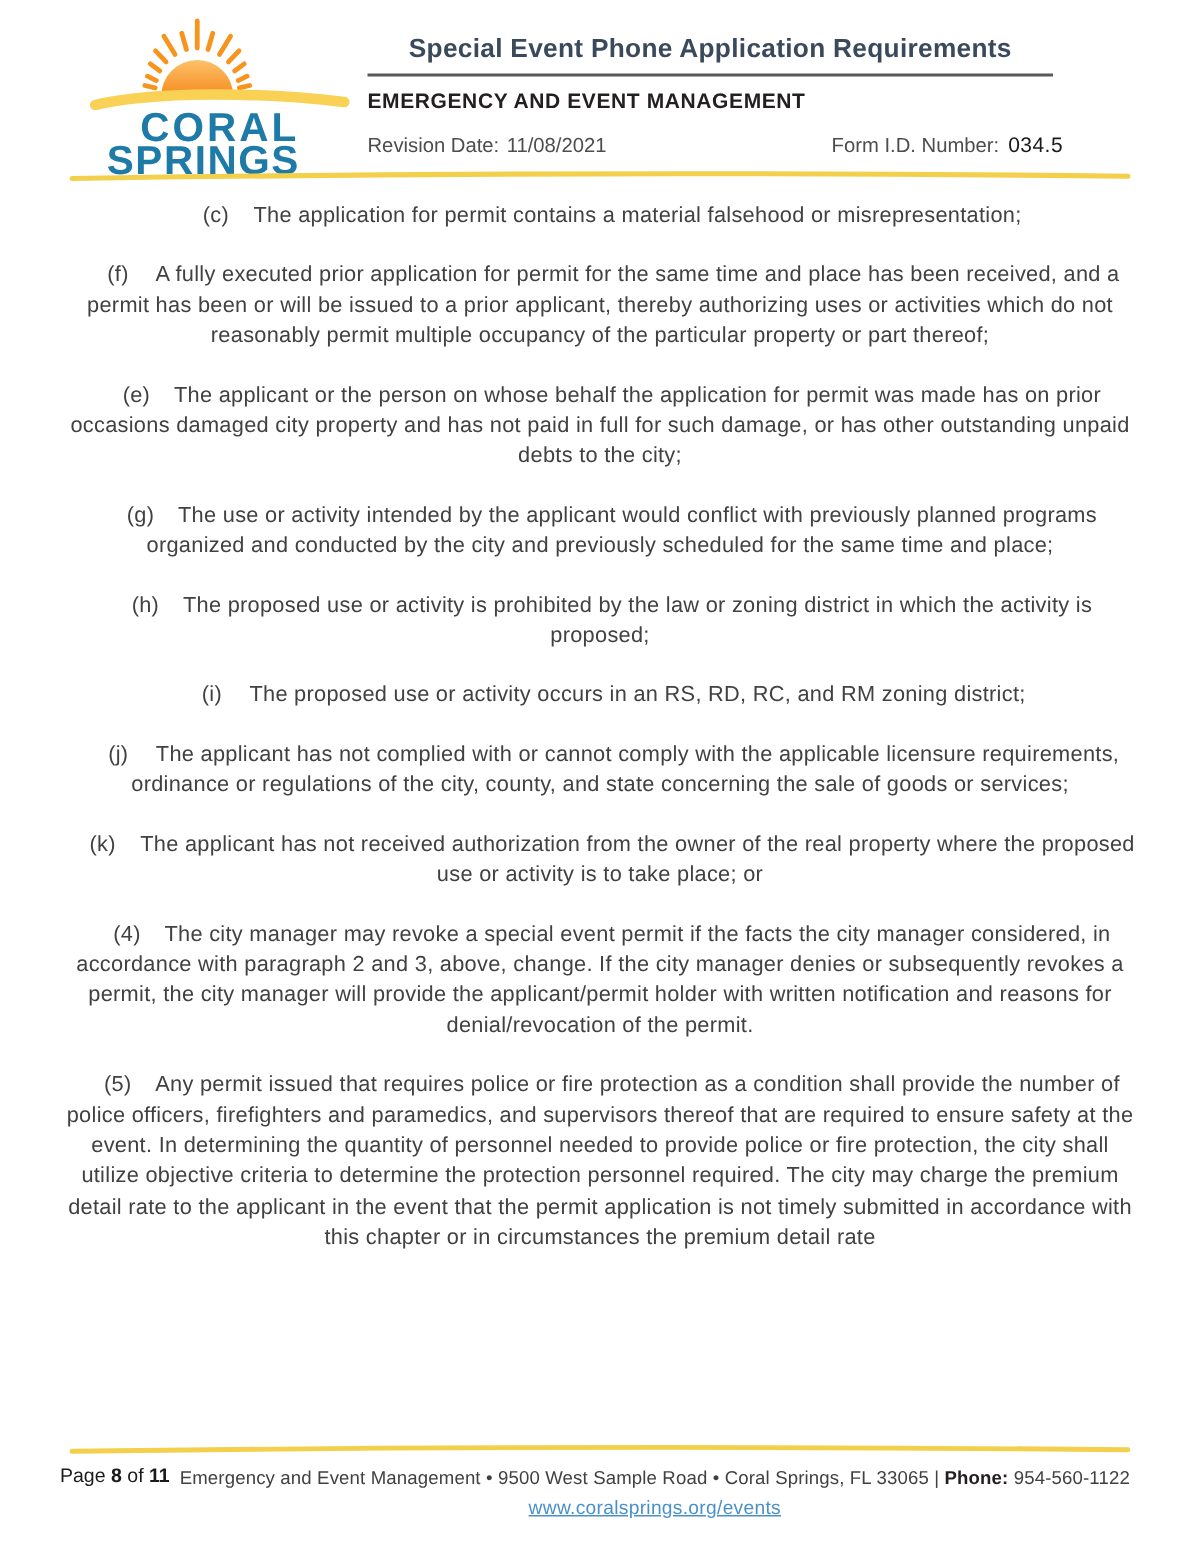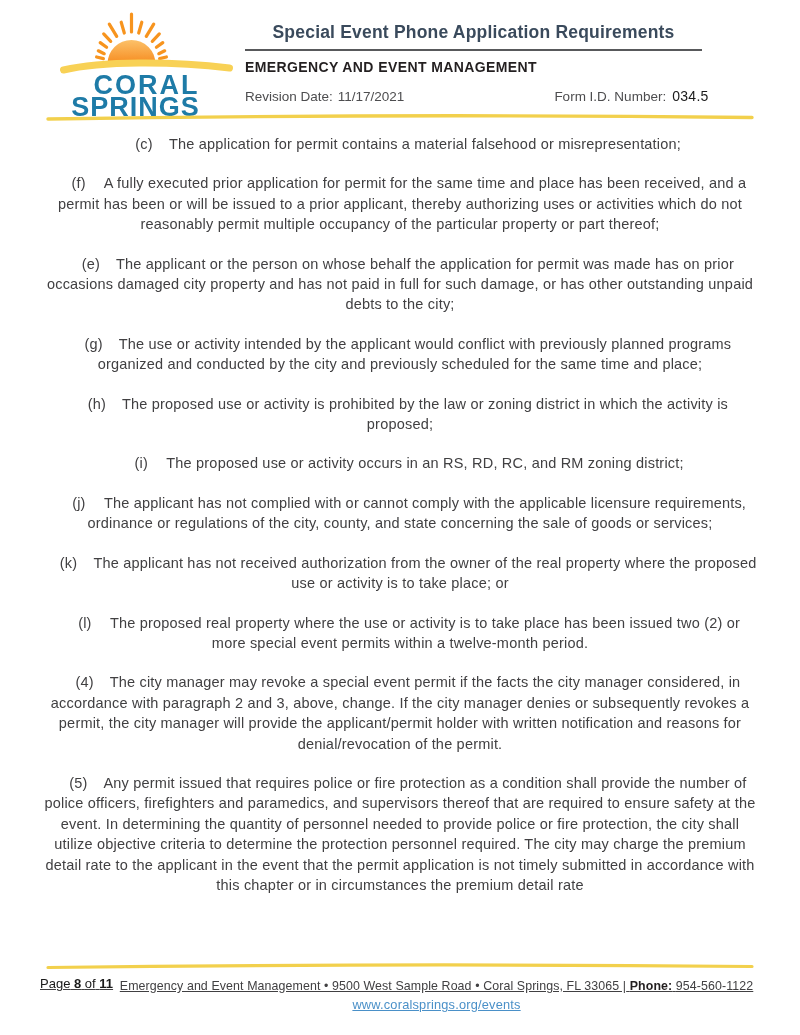--- a/index.html
+++ b/index.html
@@ -58,21 +58,20 @@
   }
   .plabel{display:inline-block;width:50px;}
 
   
   .footer{
     position:absolute;left:0;right:0;top:972px;height:60px;
   }
   .footer-row{
     display:flex;align-items:flex-start;
     padding:4px 40px 0 40px;
-    text-decoration:underline;
   }
   .page-num{
     font-size:13px;color:#1a1a1a;white-space:nowrap;flex:0 0 auto;
   }
   .page-num .b{font-weight:700;}
   .footer-center{flex:1 1 auto;text-align:center;}
   .org-line{
     font-size:12.4px;color:#414042;letter-spacing:.1px;
   }
   .org-line .phone-label{font-weight:700;color:#231f20;}
@@ -122,21 +121,21 @@
         <text x="76" y="110" text-anchor="middle" font-family="Liberation Sans, sans-serif" font-size="27" font-weight="700" letter-spacing="1" fill="#1e7ba7">SPRINGS</text>
       </svg>
     </div>
 
     <div class="header-right">
       <div class="doc-title">Special Event Phone Application Requirements</div>
       <div class="title-rule"></div>
       <div class="dept">EMERGENCY AND EVENT MANAGEMENT</div>
       <div class="meta-row">
         <span>Revision Date:</span>
-        <span class="rev-value">11/17/2021</span>
+        <span class="rev-value">11/08/2021</span>
         <span class="form-id">Form I.D. Number:</span>
         <span class="form-value">034.5</span>
       </div>
     </div>
 
     <svg class="hrule top" viewBox="0 0 710 8" preserveAspectRatio="none">
       <path d="M3,6 Q355,0.5 707,4.5" stroke="#f2d04c" stroke-width="3.4" fill="none" stroke-linecap="round"></path>
     </svg>
   </div>
 
@@ -152,21 +151,20 @@
     <p class="para"><span class="plabel">(g)</span><span>The use or activity intended by the applicant would conflict with previously planned programs organized and conducted by the city and previously scheduled for the same time and place;</span></p>
 
     <p class="para"><span class="plabel">(h)</span><span>The proposed use or activity is prohibited by the law or zoning district in which the activity is proposed;</span></p>
 
     <p class="para"><span class="plabel">(i)</span><span>The proposed use or activity occurs in an RS, RD, RC, and RM zoning district;</span></p>
 
     <p class="para"><span class="plabel">(j)</span><span>The applicant has not complied with or cannot comply with the applicable licensure requirements, ordinance or regulations of the city, county, and state concerning the sale of goods or services;</span></p>
 
     <p class="para"><span class="plabel">(k)</span><span>The applicant has not received authorization from the owner of the real property where the proposed use or activity is to take place; or</span></p>
 
-    <p class="para"><span class="plabel">(l)</span><span>The proposed real property where the use or activity is to take place has been issued two (2) or more special event permits within a twelve-month period.</span></p>
 
     <p class="para"><span class="plabel">(4)</span><span>The city manager may revoke a special event permit if the facts the city manager considered, in accordance with paragraph 2 and 3, above, change. If the city manager denies or subsequently revokes a permit, the city manager will provide the applicant/permit holder with written notification and reasons for denial/revocation of the permit.</span></p>
 
     <p class="para"><span class="plabel">(5)</span><span>Any permit issued that requires police or fire protection as a condition shall provide the number of police officers, firefighters and paramedics, and supervisors thereof that are required to ensure safety at the event. In determining the quantity of personnel needed to provide police or fire protection, the city shall utilize objective criteria to determine the protection personnel required. The city may charge the premium detail rate to the applicant in the event that the permit application is not timely submitted in accordance with this chapter or in circumstances the premium detail rate</span></p>
 
   </div>
 
   <svg class="hrule bottom" viewBox="0 0 710 8" preserveAspectRatio="none">
     <path d="M3,5.5 Q355,1 707,4.5" stroke="#f2d04c" stroke-width="3.2" fill="none" stroke-linecap="round"></path>
   </svg>

